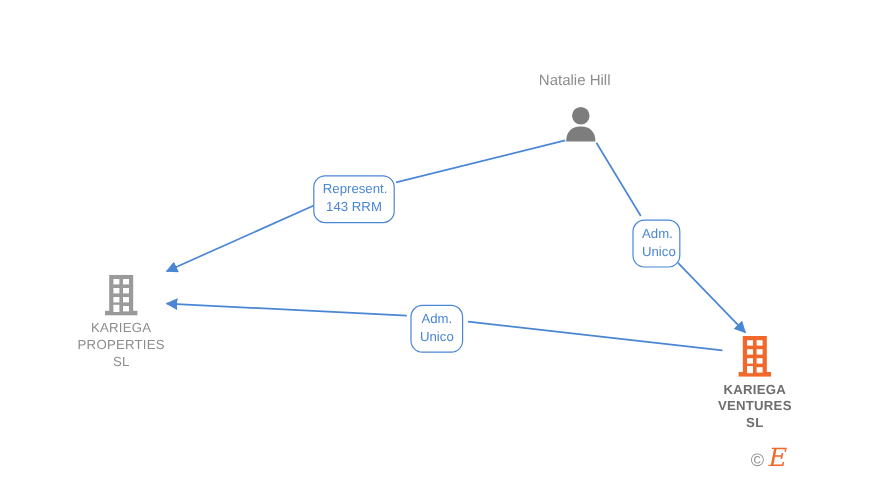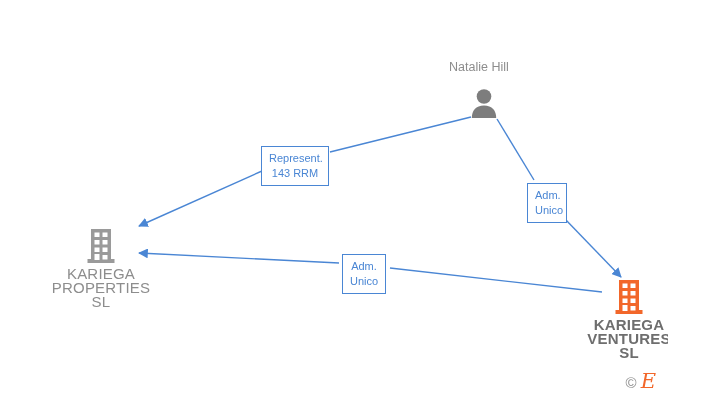--- a/index.html
+++ b/index.html
@@ -28,21 +28,21 @@
   
   .node {
     position: absolute;
     display: flex;
     flex-direction: column;
     align-items: center;
     width: 140px;
     text-align: center;
   }
   .node-label {
-    font-size: 15px;
+    font-size: 11px;
     line-height: 14px;
     letter-spacing: 0.2px;
     color: #8d8d8d;
     margin-top: 4px;
     white-space: pre-line;
   }
   .node-label.focal {
     color: #6e6e6e;
     font-weight: bold;
   }
@@ -55,21 +55,21 @@
 
   
   .icon-person { width: 30px; height: 32px; display: block; }
   .icon-building { width: 28px; height: 34px; display: block; }
 
   
   .edge-label {
     position: absolute;
     box-sizing: border-box;
     border: 1px solid #4a86d4;
-    border-radius: 0;
+    border-radius: 10px;
     background: #ffffff;
     color: #4a86d4;
     font-size: 11px;
     line-height: 15px;
     text-align: center;
     padding: 4px 7px;
     white-space: pre-line;
   }
 
   

